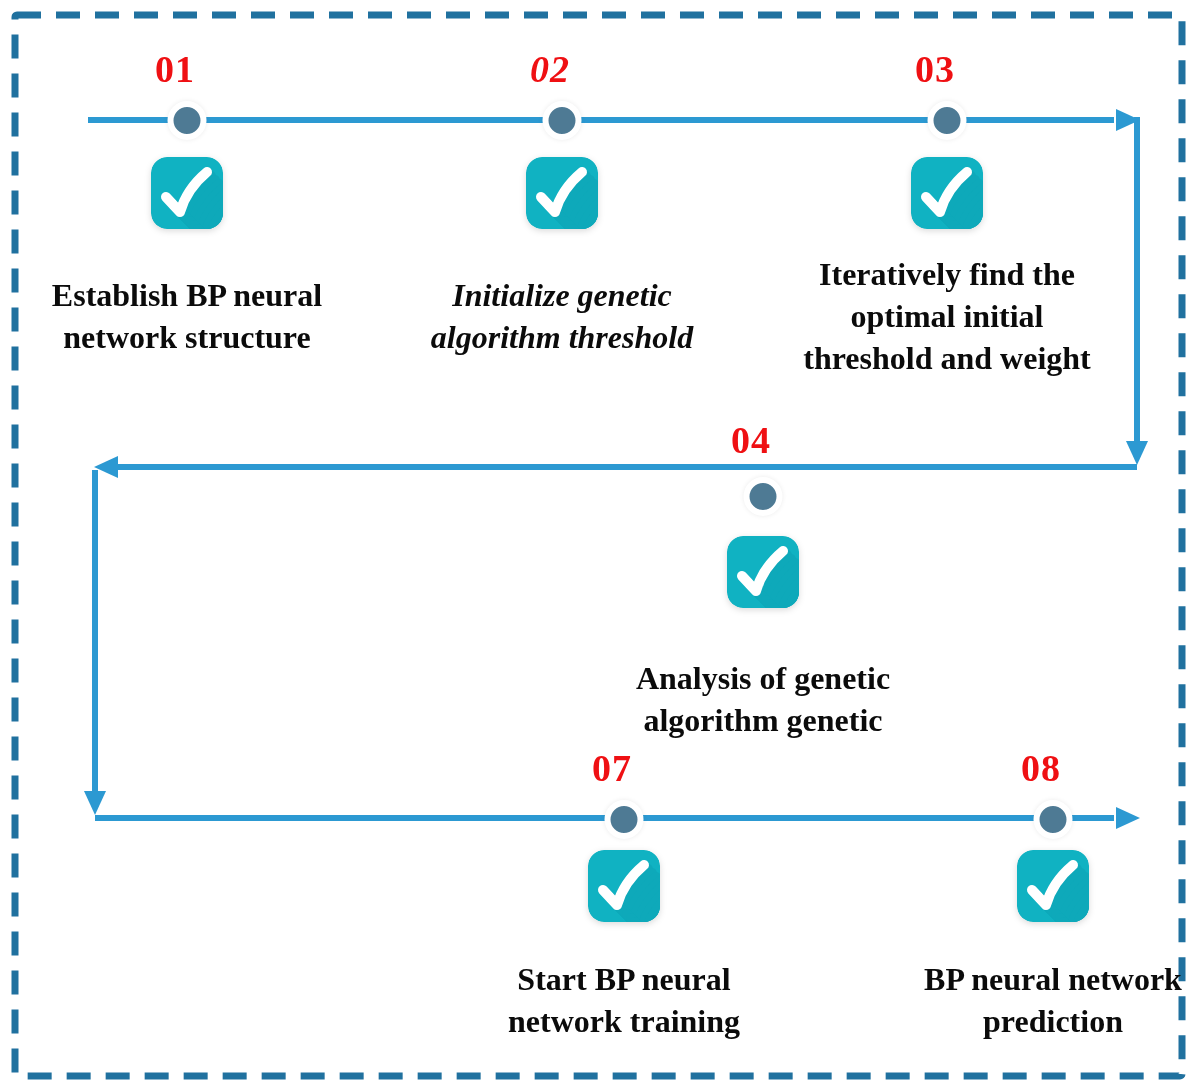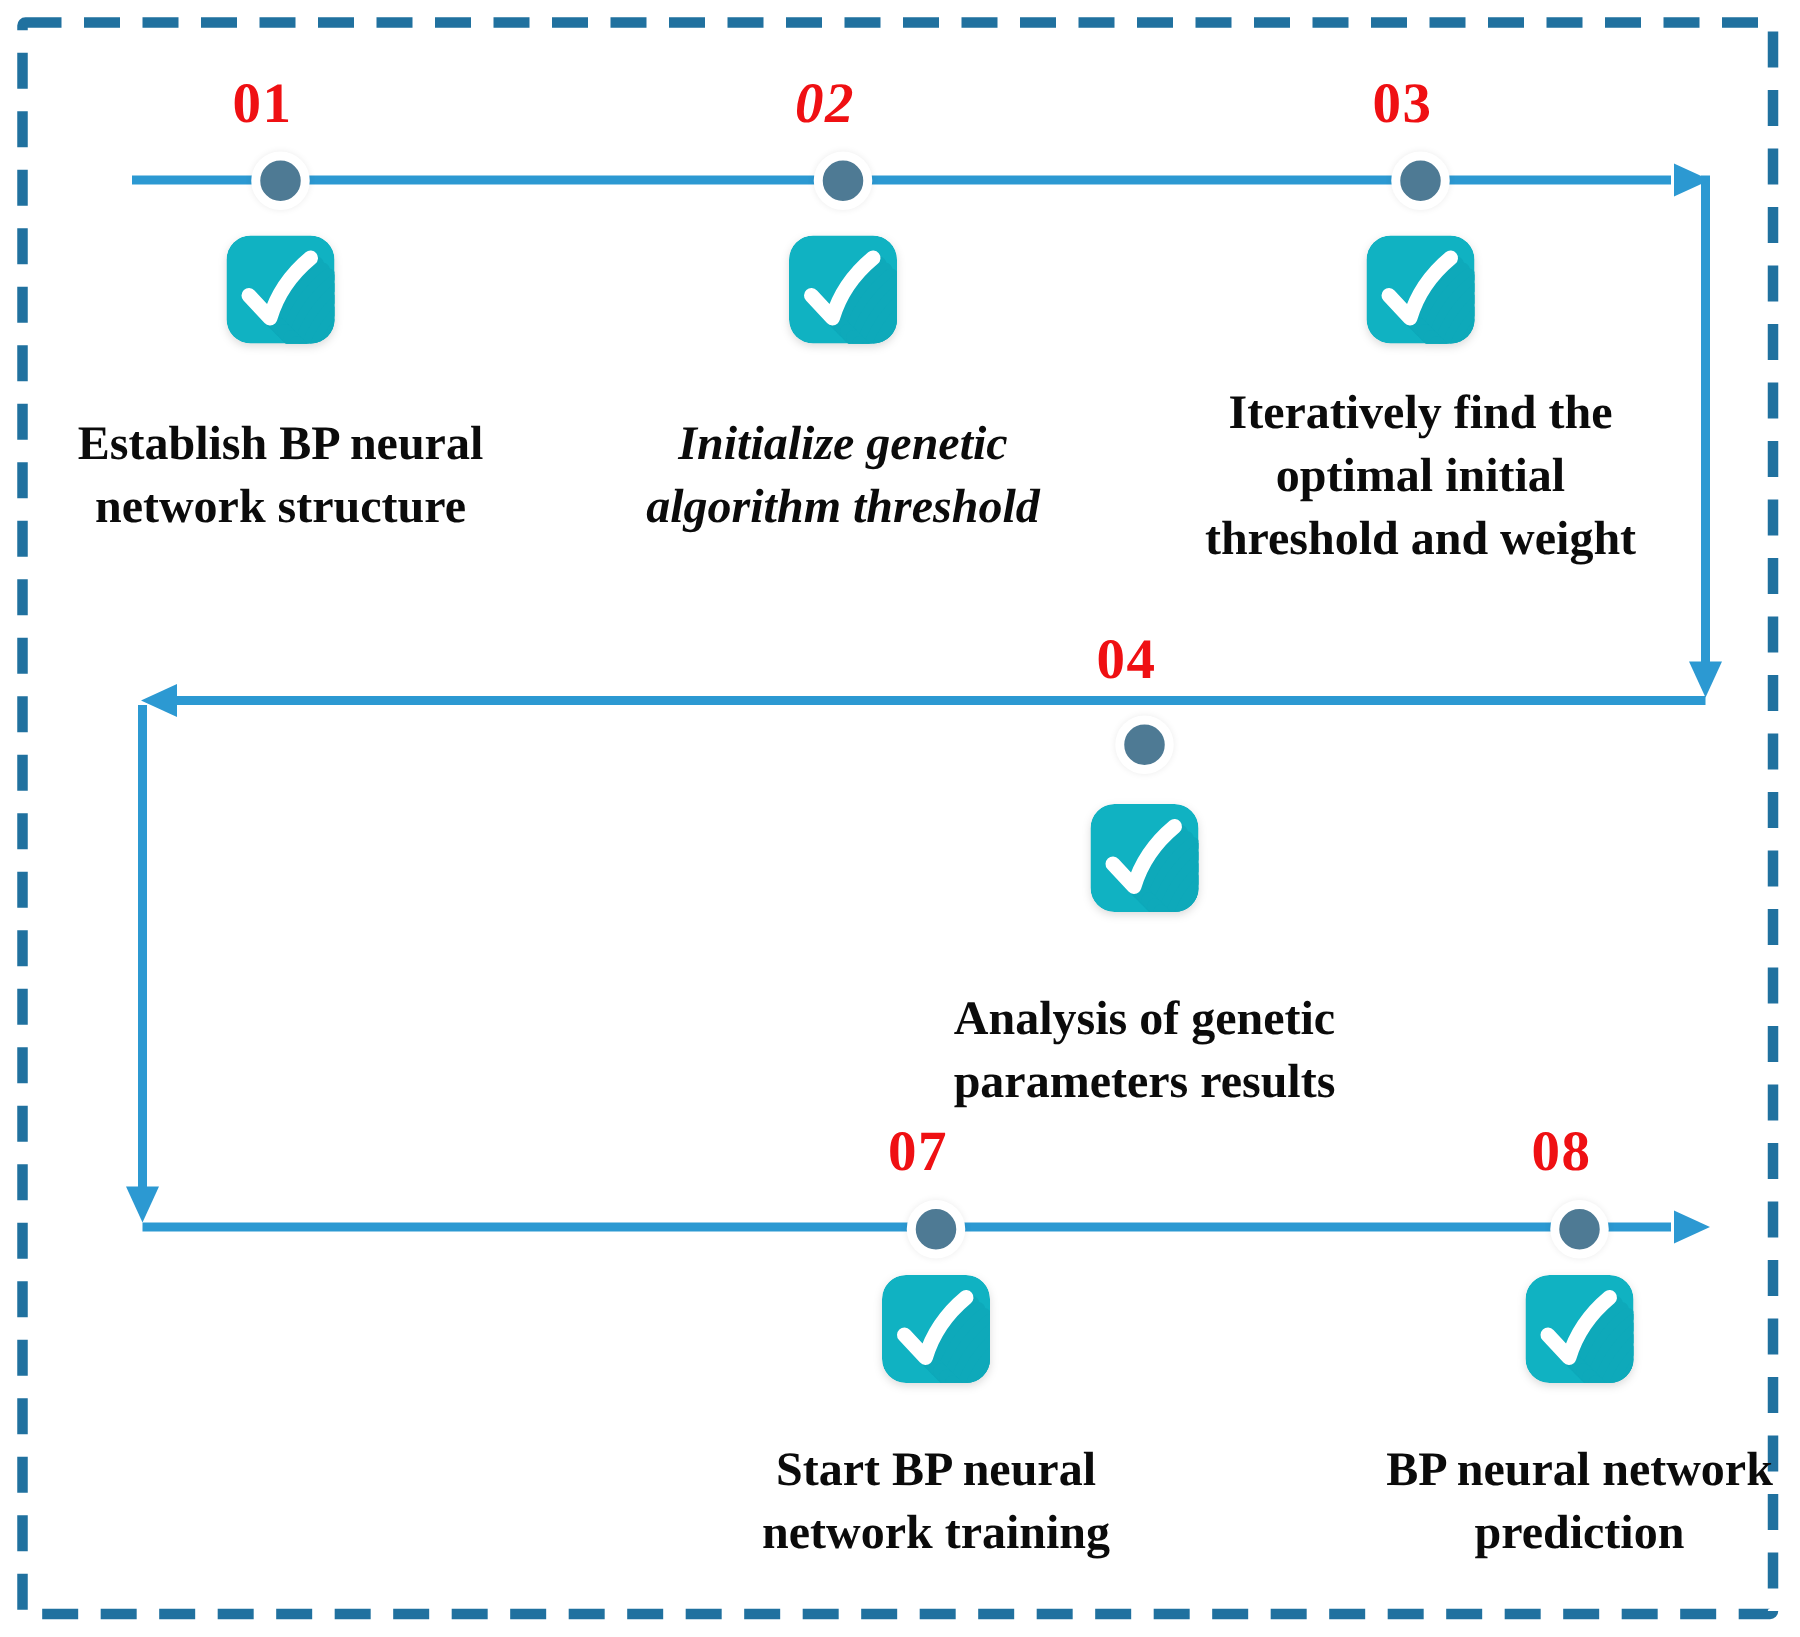--- a/index.html
+++ b/index.html
@@ -126,21 +126,21 @@
 
 
   <div class="step row2" style="left:573px; top:392px;margin-top:29px;">
     <div class="num">04</div>
     <div class="dot"></div>
     <svg class="check" viewBox="0 0 72 72">
         <use href="#sym-check"></use>
       </svg>
     <div class="txt">
       <div>Analysis of genetic</div>
-      <div>parameters results</div>
+      <div>algorithm genetic</div>
     </div>
   </div>
 
 
   <div class="step row3" style="left:434px; top:744px;">
     <div class="num">07</div>
     <div class="dot"></div>
     <svg class="check" viewBox="0 0 72 72">
         <use href="#sym-check"></use>
       </svg>

